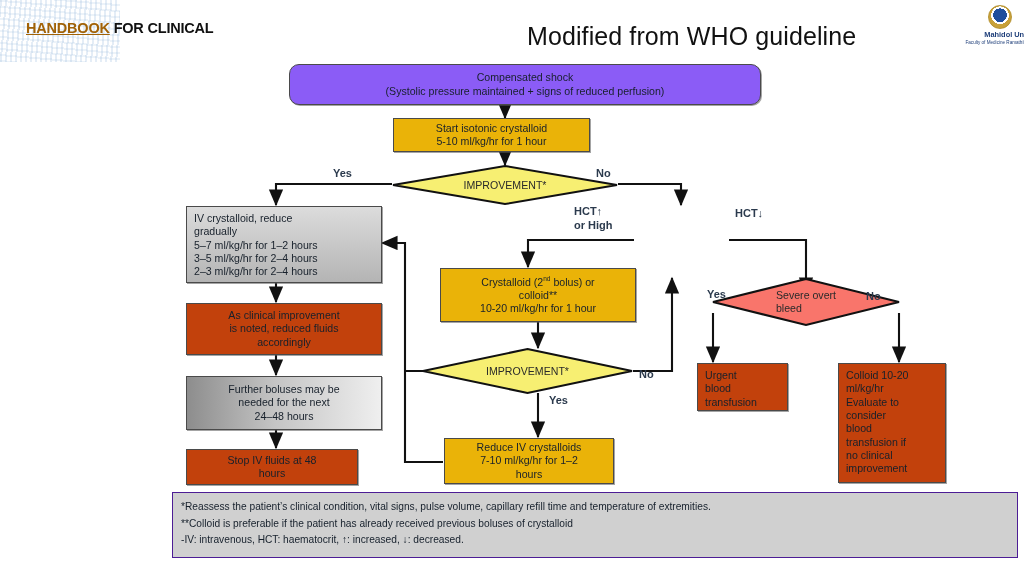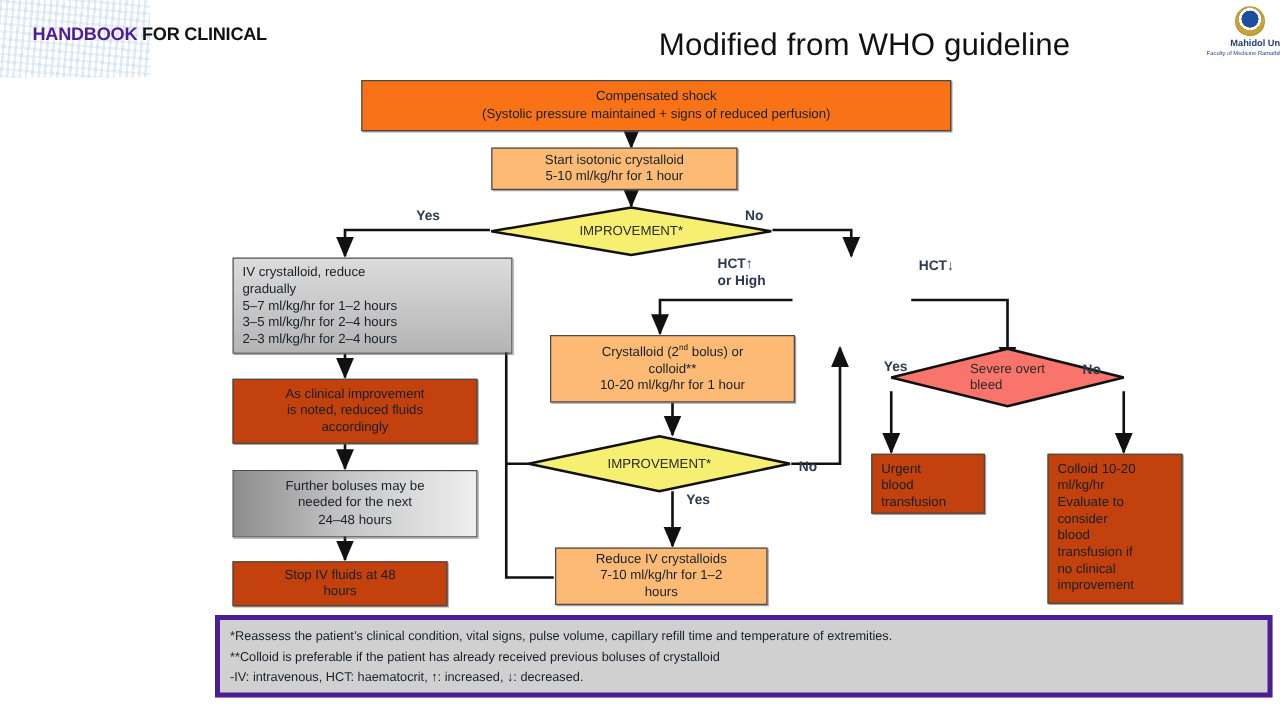--- a/index.html
+++ b/index.html
@@ -18,21 +18,21 @@
     background:
       repeating-linear-gradient(95deg,rgba(150,185,220,.30) 0 2px,rgba(255,255,255,0) 2px 5px),
       repeating-linear-gradient(5deg,rgba(150,185,220,.22) 0 2px,rgba(255,255,255,0) 2px 6px);
     opacity:.85;
   }
   .hb-title{
     position:absolute;left:26px;top:18px;width:300px;
     font-size:14.5px;font-weight:bold;line-height:1.42;
     letter-spacing:-.2px;color:#111111;
   }
-  .hb-title .red{color:#4c1d95;}
+  .hb-title .red{color:#a16207;text-decoration:underline;}
   .main-title{
     position:absolute;left:527px;top:22px;
     font-size:25px;color:#111111;font-weight:normal;letter-spacing:.1px;
   }
   .logo-wrap{position:absolute;left:950px;top:5px;width:100px;text-align:right;}
   .logo-mark{
     width:22px;height:22px;border-radius:50%;
     background:radial-gradient(circle at 50% 42%,#1f4e9c 0 40%,#ffffff 41% 52%,#c8a13a 53% 100%);
     border:1px solid #b79433;margin:0 auto 2px;
   }
@@ -41,22 +41,22 @@
 
   
   .node{
     position:absolute;box-sizing:border-box;
     border:1px solid #4a4a4a;
     display:flex;align-items:center;justify-content:center;
     text-align:center;color:#17202b;
     font-size:10.6px;line-height:1.26;
     box-shadow:1px 1px 0 rgba(90,90,90,.55);
   }
-  .node.blue{background:#f97316;}
-  .node.white{background:#fdba74;}
+  .node.blue{background:#8b5cf6;border-radius:10px;}
+  .node.white{background:#eab308;}
   .node.green{background:#c2410c;}
   .node.red{background:#c2410c;}
   .node.grey1{background:linear-gradient(180deg,#dcdcdc 0%,#c6c6c6 55%,#b4b4b4 100%);}
   .node.grey2{background:linear-gradient(90deg,#8d8d8d 0%,#c4c4c4 45%,#efefef 100%);}
   .node.lft{justify-content:flex-start;text-align:left;}
   .node.lft .txt{padding-left:7px;}
   .node.tl{align-items:flex-start;}
   .node.tl .txt{padding-top:5px;}
 
   .diamond{position:absolute;}
@@ -67,21 +67,21 @@
     text-align:left;font-size:10.6px;font-weight:normal;color:#2a2a2a;
     line-height:1.2;pointer-events:none;
   }
   .edge-label{
     position:absolute;font-size:11px;font-weight:bold;color:#2b3a4d;white-space:nowrap;
   }
   #lines{position:absolute;left:0;top:0;width:1024px;height:576px;pointer-events:none;}
 
   .footnote{
     position:absolute;left:172px;top:492px;width:846px;height:66px;
-    background:#d0d0d0;border:4px solid #4c1d95;
+    background:#d0d0d0;border:1px solid #4c1d95;
     font-size:10.2px;color:#16202c;line-height:1.62;
     padding:6px 0 0 8px;box-sizing:border-box;
   }
   sup{font-size:.62em;vertical-align:super;}
 </style>
 </head>
 <body>
 
 <div id="stage">
 
@@ -156,21 +156,21 @@
   <div class="diamond" style="left:392px;top:165px;width:226px;height:40px;">
     <svg width="226" height="40" viewBox="0 0 226 40">
       <polygon points="113,1 225,20 113,39 1,20" fill="#f7ef72" stroke="#111" stroke-width="2"></polygon>
     </svg>
     <div class="dlabel">IMPROVEMENT*</div>
   </div>
 
   <div class="edge-label" style="left:333px;top:167px;">Yes</div>
   <div class="edge-label" style="left:596px;top:167px;">No</div>
 
-  <div class="node grey1 lft tl" style="left:186px;top:206px;width:224px;height:77px;">
+  <div class="node grey1 lft tl" style="left:186px;top:206px;width:196px;height:77px;">
     <div class="txt">
       <span>IV crystalloid, reduce</span><br>
       <span>gradually</span><br>
       <span>5–7 ml/kg/hr for 1–2 hours</span><br>
       <span>3–5 ml/kg/hr for 2–4 hours</span><br>
       <span>2–3 ml/kg/hr for 2–4 hours</span>
     </div>
   </div>
 
   <div class="node green" style="left:186px;top:303px;width:196px;height:52px;">

